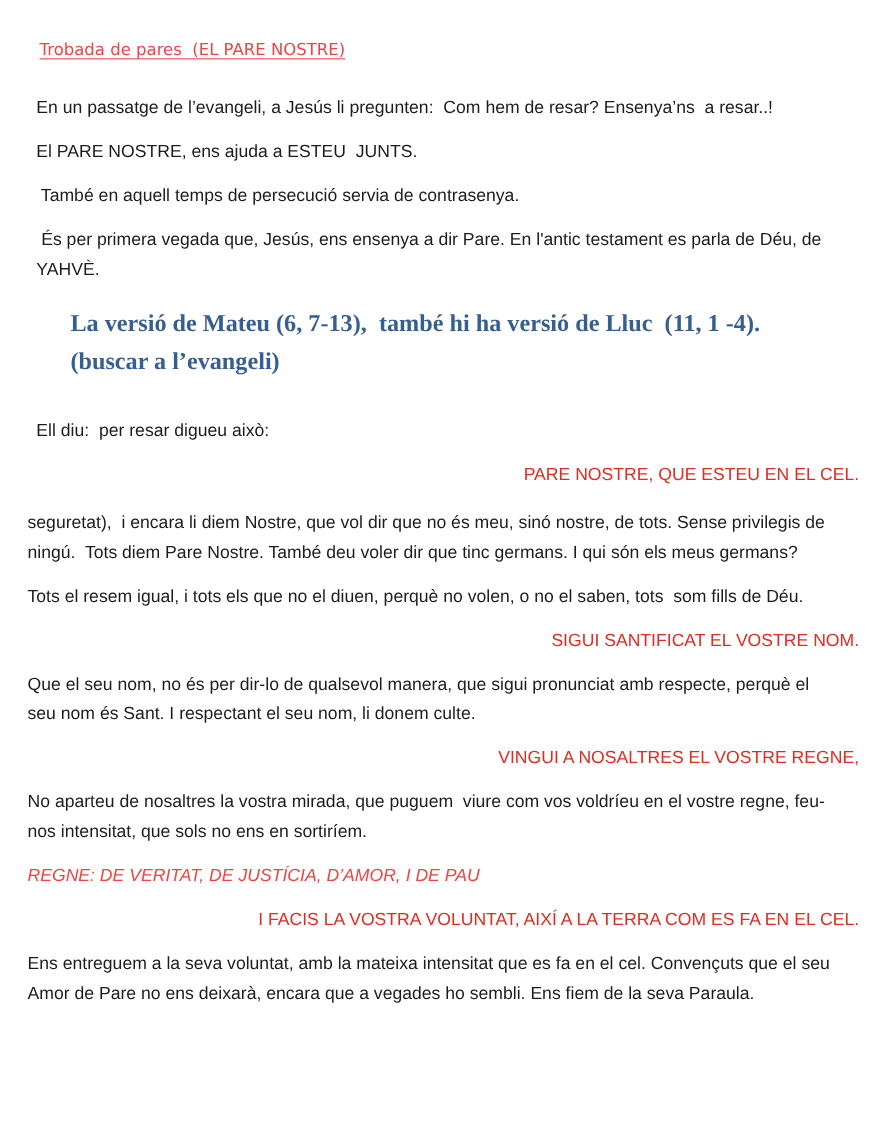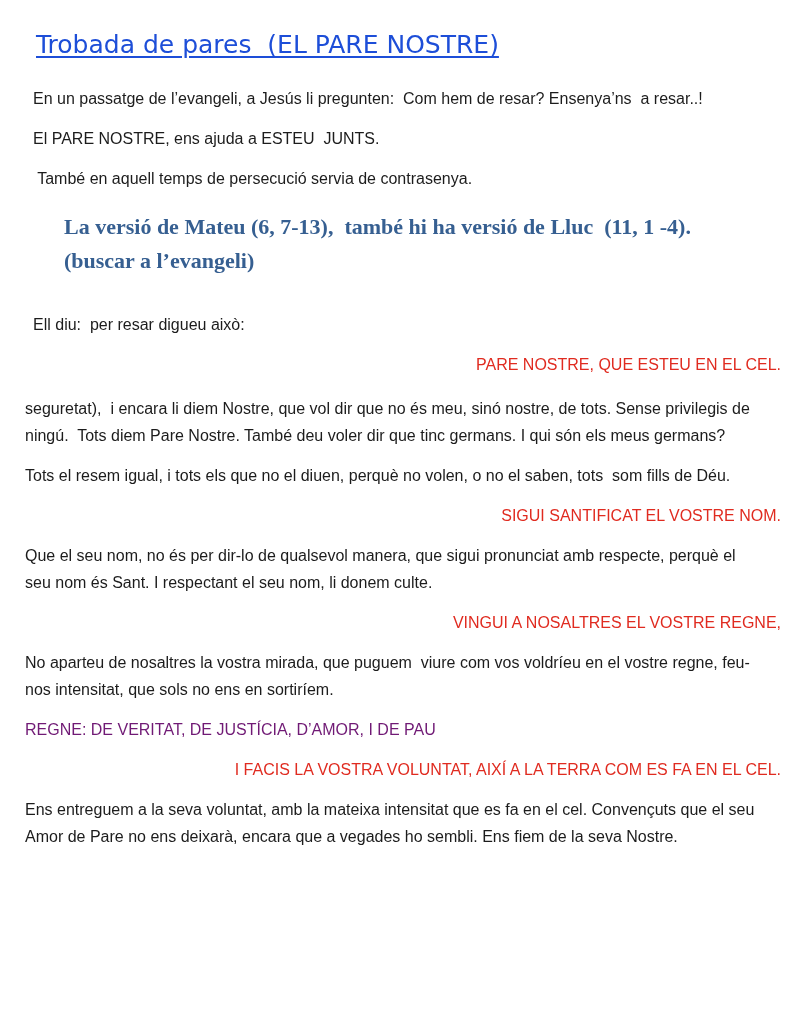--- a/index.html
+++ b/index.html
@@ -13,41 +13,41 @@
     height: 1023px;
     box-sizing: border-box;
     background: #ffffff;
     padding: 31px 20px 0 25px;
     overflow: hidden;
     font-family: "Liberation Sans", sans-serif;
     color: #1c1c1c;
   }
   .title {
     font-family: "DejaVu Sans", sans-serif;
-    font-size: 25px;
+    font-size: 15px;
     font-weight: 400;
     line-height: 28px;
-    color: #1d4ed8;
+    color: #ef4444;
     text-decoration: underline;
     text-underline-offset: 3px;
     margin: 0 0 26px 11px;
     white-space: pre;
   }
   .p {
     font-size: 16px;
     line-height: 27px;
     margin: 0 0 13px 0;
   }
   .p .ln {
     display: block;
     white-space: pre;
   }
   .ind { margin-left: 8px; }
   .red { color: #e02b20; text-align: right; }
-  .green { color: #701a75; }
+  .green { color: #ef4444; font-style: italic; }
   .sp-after { margin-bottom: 17px; }
   .heading {
     font-family: "Liberation Serif", serif;
     font-weight: bold;
     font-size: 22px;
     line-height: 34px;
     color: #365f91;
     margin: 18px 0 33px 8px;
   }
   .heading .ln {
@@ -68,20 +68,24 @@
   </div>
 
   <div class="p ind">
     <span class="ln">El PARE NOSTRE, ens ajuda a ESTEU  JUNTS.</span>
   </div>
 
   <div class="p ind">
     <span class="ln"> També en aquell temps de persecució servia de contrasenya.</span>
   </div>
 
+  <div class="p ind">
+    <span class="ln"> És per primera vegada que, Jesús, ens ensenya a dir Pare. En l'antic testament es parla de Déu, de</span>
+    <span class="ln">YAHVÈ.</span>
+  </div>
 
   <div class="heading">
     <span class="ln">La versió de Mateu (6, 7-13),  també hi ha versió de Lluc  (11, 1 -4).</span>
     <span class="ln">(buscar a l’evangeli)</span>
   </div>
 
   <div class="p ind">
     <span class="ln">Ell diu:  per resar digueu això:</span>
   </div>
 
@@ -120,16 +124,16 @@
   <div class="p green">
     <span class="ln">REGNE: DE VERITAT, DE JUSTÍCIA, D’AMOR, I DE PAU</span>
   </div>
 
   <div class="p red">
     <span class="ln">  I FACIS LA VOSTRA VOLUNTAT, AIXÍ A LA TERRA COM ES FA EN EL CEL.</span>
   </div>
 
   <div class="p">
     <span class="ln">Ens entreguem a la seva voluntat, amb la mateixa intensitat que es fa en el cel. Convençuts que el seu</span>
-    <span class="ln">Amor de Pare no ens deixarà, encara que a vegades ho sembli. Ens fiem de la seva Nostre.</span>
+    <span class="ln">Amor de Pare no ens deixarà, encara que a vegades ho sembli. Ens fiem de la seva Paraula.</span>
   </div>
 
 </div>
 
 </body></html>

